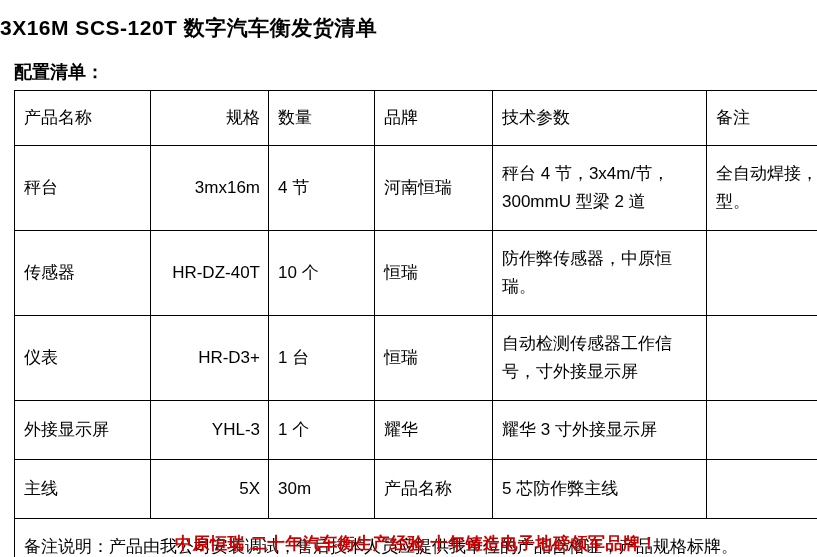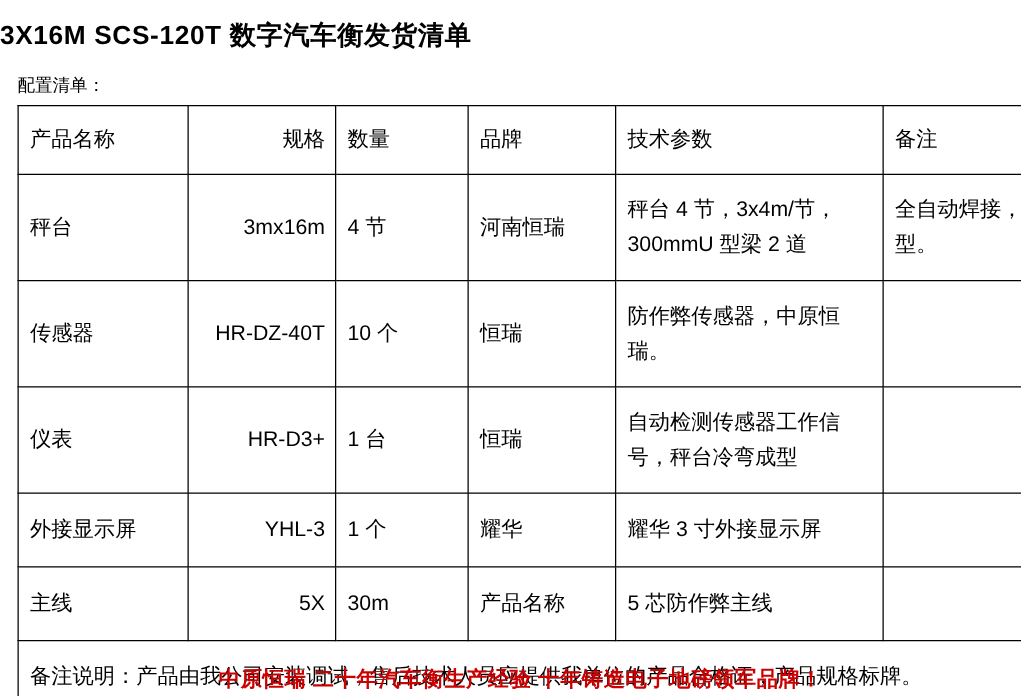--- a/index.html
+++ b/index.html
@@ -24,22 +24,23 @@
   .doc-title {
     text-align: left;
     font-size: 21px;
     font-weight: bold;
     letter-spacing: 0.5px;
     margin: 14px 0 0 0;
     font-family: "Liberation Sans", "DejaVu Sans", sans-serif;
   }
   .subtitle {
     margin: 18px 0 6px 14px;
-    font-size: 14px;
+    font-size: 18px;
     font-family: "Liberation Sans", "DejaVu Sans", sans-serif;
+    font-weight: bold;
   }
   table.config {
     border-collapse: collapse;
     width: 792px;
     margin: 0 0 0 14px;
     table-layout: fixed;
   }
   table.config td {
     border: 1px solid #000000;
     vertical-align: middle;
@@ -116,21 +117,21 @@
         <td class="c3">恒瑞</td>
         <td class="c4">防作弊传感器，中原恒瑞。</td>
         <td class="c5"></td>
       </tr>
 
       <tr class="r-meter">
         <td class="c0">仪表</td>
         <td class="c1">HR-D3+</td>
         <td class="c2">1 台</td>
         <td class="c3">恒瑞</td>
-        <td class="c4">自动检测传感器工作信号，秤台冷弯成型</td>
+        <td class="c4">自动检测传感器工作信号，寸外接显示屏</td>
         <td class="c5"></td>
       </tr>
 
       <tr class="r-display">
         <td class="c0">外接显示屏</td>
         <td class="c1">YHL-3</td>
         <td class="c2">1 个</td>
         <td class="c3">耀华</td>
         <td class="c4">耀华 3 寸外接显示屏</td>
         <td class="c5"></td>

